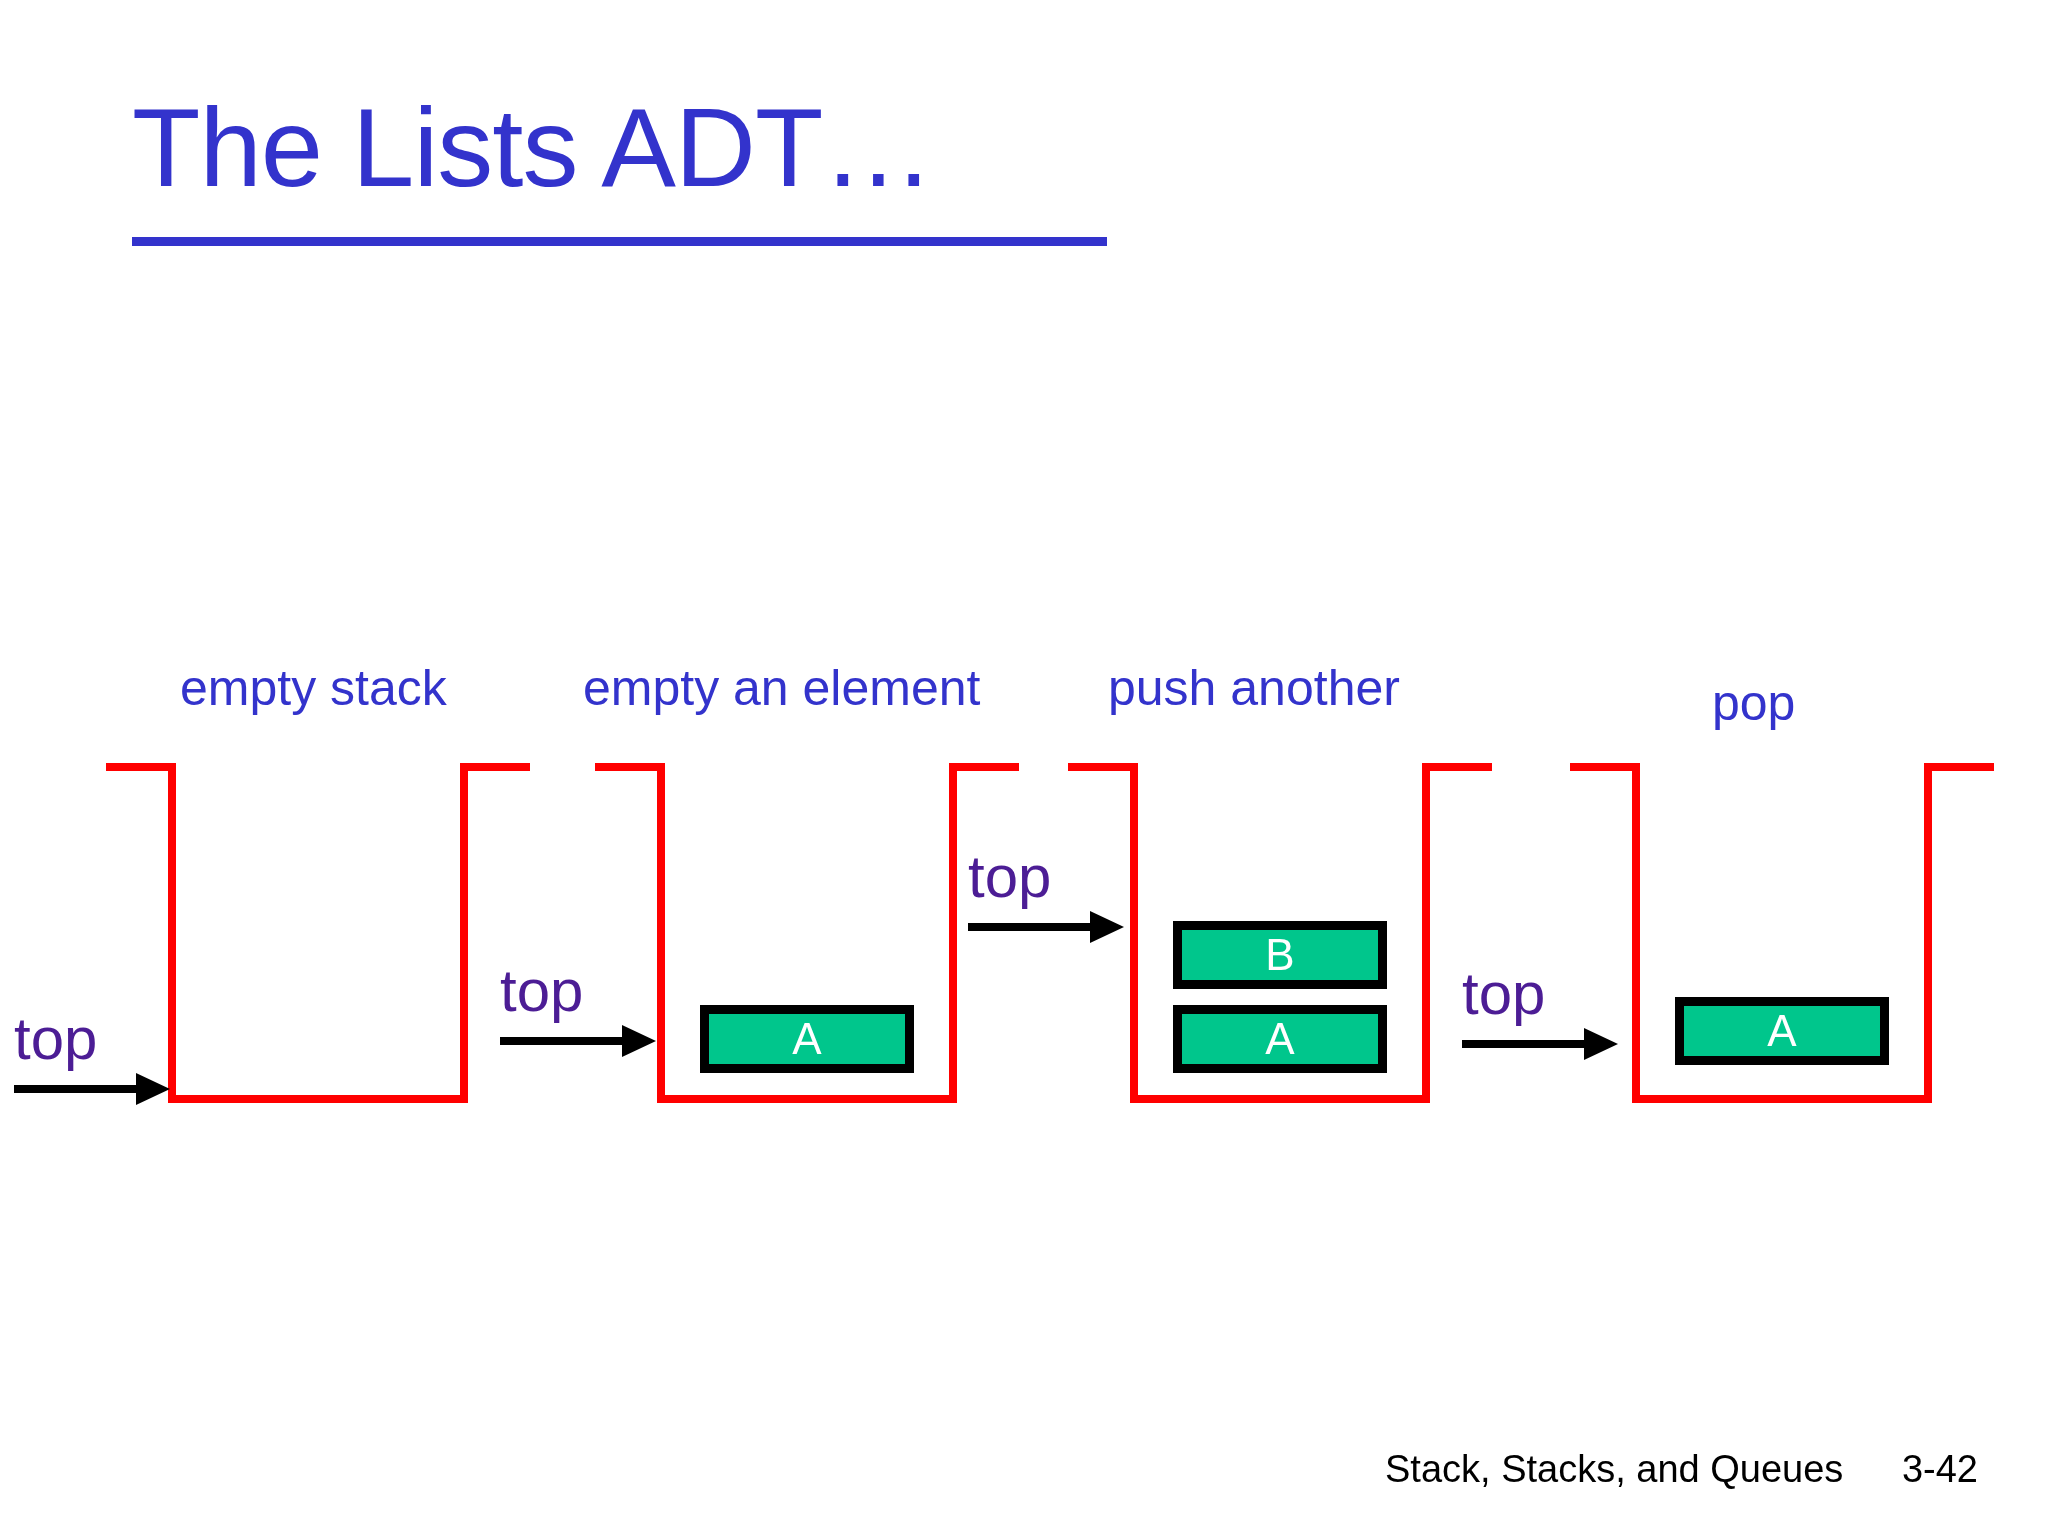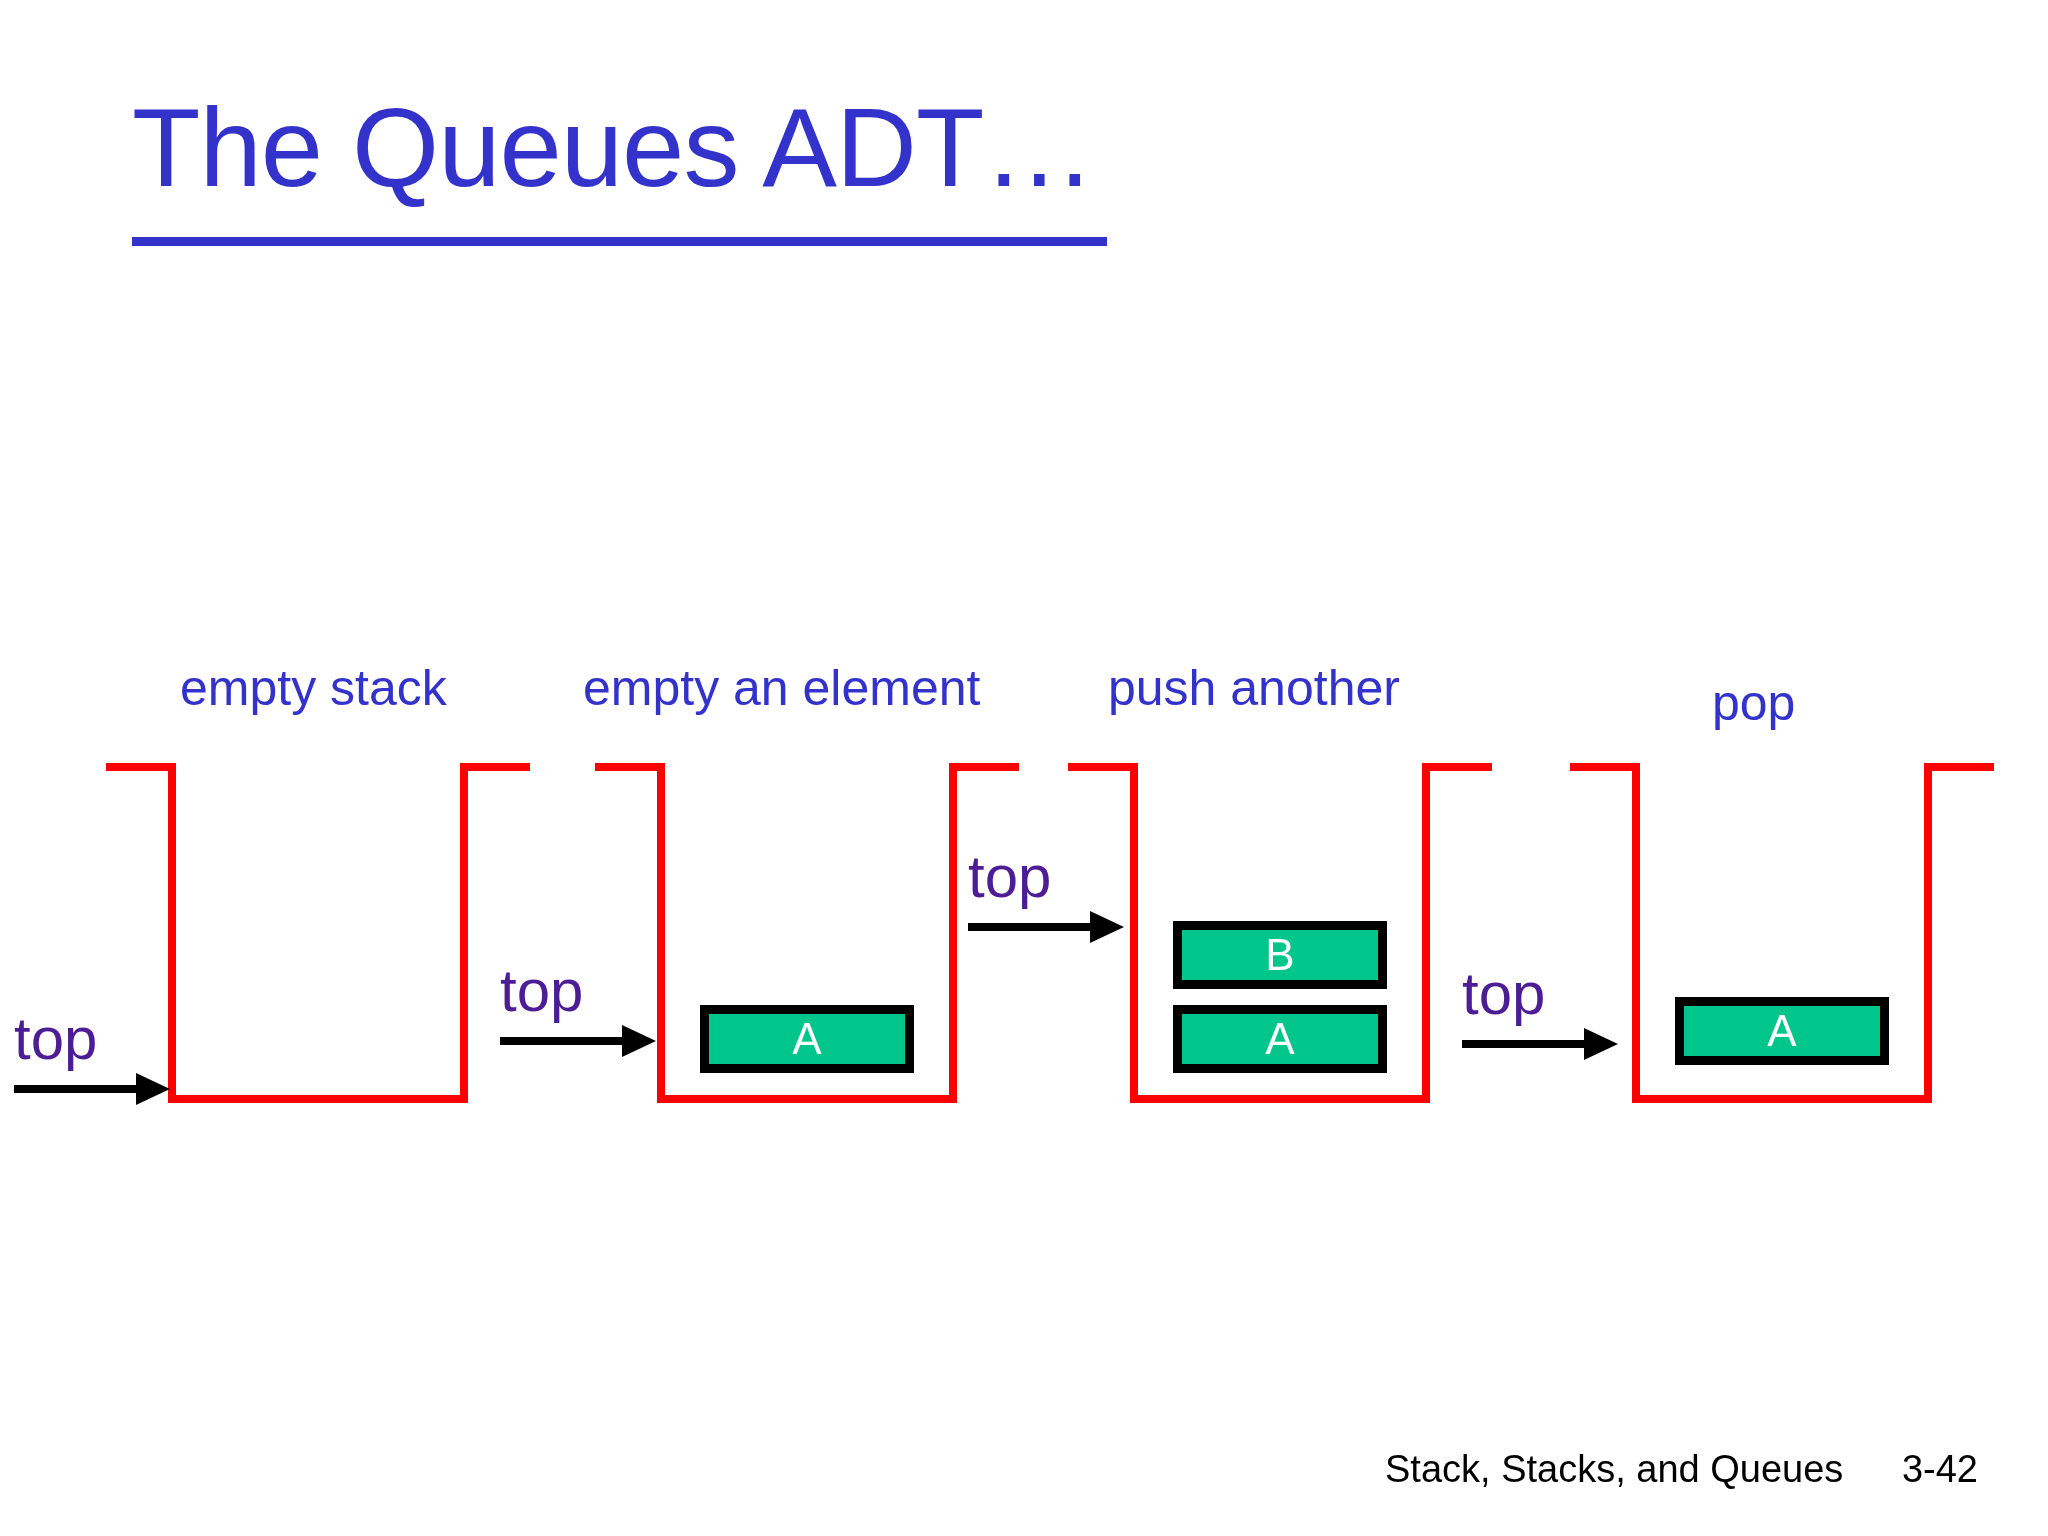--- a/index.html
+++ b/index.html
@@ -141,21 +141,21 @@
     font-size: 38px;
     white-space: nowrap;
   }
   #footer .page-no {
     margin-left: 48px;
   }
 </style>
 </head>
 <body>
 
-<div id="slide-title">The Queues ADT…</div>
+<div id="slide-title">The Lists ADT…</div>
 <div id="title-underline"></div>
 
 <div id="diagram">
 
   <div class="stage-label" style="left:180px; top:650px;">empty stack</div>
 
   <div class="stack" style="left:168px; top:750px; width:300px; height:340px;">
     <div class="lip lip-left"></div>
     <div class="lip lip-right"></div>
     <div class="wall-left"></div>

